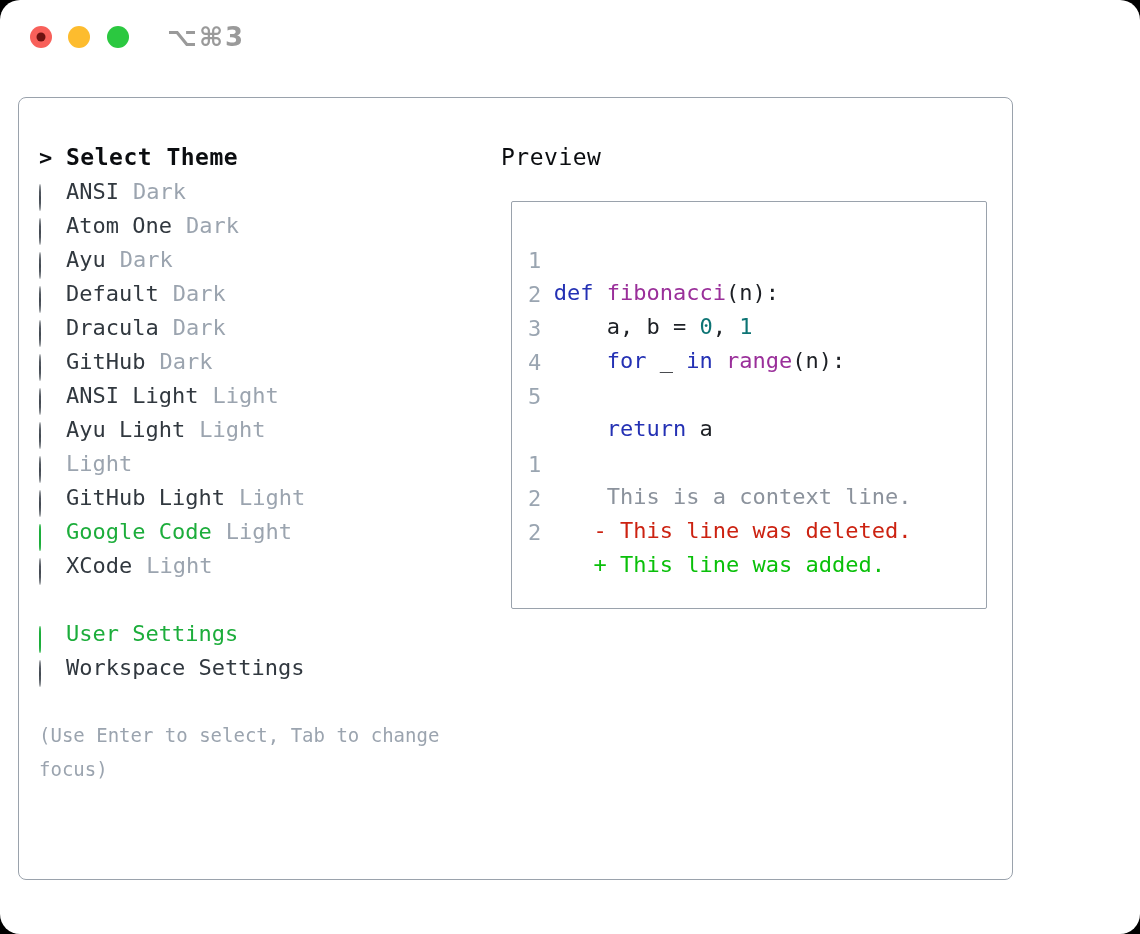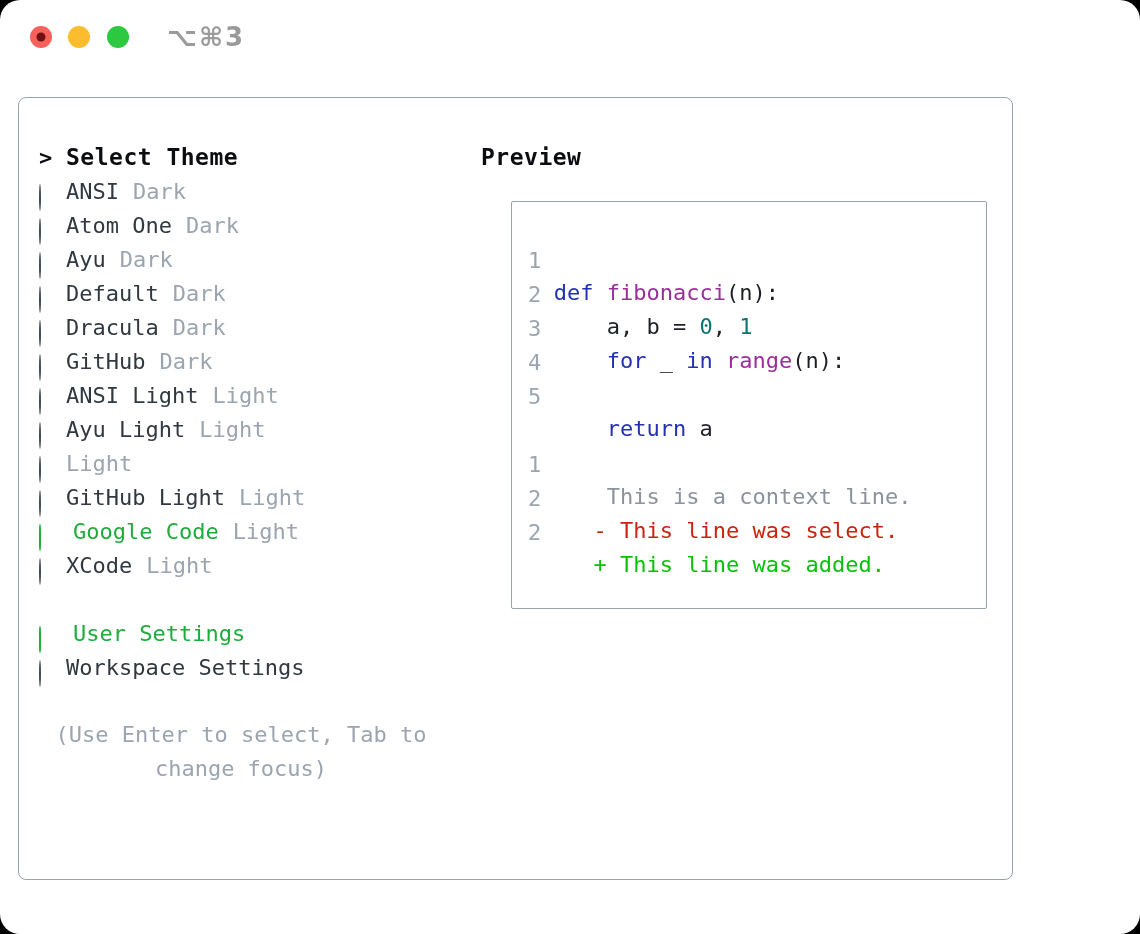--- a/index.html
+++ b/index.html
@@ -27,29 +27,29 @@
 
   
   .left-col { position:absolute; left:20px; top:42px; width:440px; font-size:22px; }
   .row { display:flex; align-items:center; gap:14px; height:34px; white-space:pre; }
   .icon-slot { width:13px; height:13px; flex:0 0 13px; position:relative; }
   .caret { color:#0b0d10; font-weight:bold; width:13px; flex:0 0 13px; }
   .hdr { font-weight:bold; color:#0b0d10; font-size:23px; letter-spacing:0.5px; }
   .radio { width:13px; height:13px; border:1.5px solid #444b53; border-radius:50%; }
   .radio.on { border-color:var(--sel-green,#1cad3b); background:var(--sel-green,#1cad3b); }
   .t-name { color:#31383f;text-align:right; }
-  .t-name.sel { color:var(--sel-green,#1cad3b);margin-left:7px; }
+  .t-name.sel { color:var(--sel-green,#1cad3b); }
   .t-var { color:#9ba4af; }
   .apply-hdr { color:#14181c; font-size:22px; }
   .spacer { height:34px; }
-  .hint { color:#9ba4af; width:404px; line-height:34px; font-size:22px;text-align:center; }
+  .hint { color:#9ba4af; width:404px; line-height:34px; font-size:19px; }
 
   
-  .preview-title { position:absolute; left:462px; top:42px; height:34px; line-height:34px;
-                   font-weight:bold; color:#0b0d10; font-size:23px; letter-spacing:0.5px;text-align:right; }
+  .preview-title { position:absolute; left:482px; top:42px; height:34px; line-height:34px;
+                   font-weight:normal; color:#0b0d10; font-size:23px; letter-spacing:0.5px;text-align:right; }
   .preview-box { position:absolute; left:492px; top:103px; width:476px; height:408px;
                  border:1.5px solid #9aa2ac; border-radius:2px; background:#fff;
                  padding:42px 0 0 16px; overflow:hidden; }
   .code-line { height:34px; line-height:34px; font-size:22px; white-space:pre; display:flex; }
   .line-num { display:inline-block; width:1ch; text-align:right; color:var(--num,#9aa5b1);
               margin-right:0.95ch; flex:0 0 auto; }
   .code-text { white-space:pre;margin-top:32px; }
   .tok-kw  { color:var(--kw,#2431b4); }
   .tok-fn  { color:var(--fn,#9a2f9a); }
   .tok-lit { color:var(--lit,#0d7474); }
@@ -112,19 +112,19 @@
 
     <div class="preview-box">
       <div id="code-lines">
           <div class="code-line"><span class="line-num">1</span><span class="code-text"><span class="tok-kw">def</span><span class="tok-pln"> </span><span class="tok-fn">fibonacci</span><span class="tok-pln">(n):</span></span></div>
           <div class="code-line"><span class="line-num">2</span><span class="code-text"><span class="tok-pln">    a, b = </span><span class="tok-lit">0</span><span class="tok-pln">, </span><span class="tok-lit">1</span></span></div>
           <div class="code-line"><span class="line-num">3</span><span class="code-text"><span class="tok-pln">    </span><span class="tok-kw">for</span><span class="tok-pln"> _ </span><span class="tok-kw">in</span><span class="tok-pln"> </span><span class="tok-fn">range</span><span class="tok-pln">(n):</span></span></div>
           <div class="code-line"><span class="line-num">4</span></div>
           <div class="code-line"><span class="line-num">5</span><span class="code-text"><span class="tok-pln">    </span><span class="tok-kw">return</span><span class="tok-pln"> a</span></span></div>
           <div class="code-line"><span class="line-num"></span><span class="code-text"></span></div>
           <div class="code-line"><span class="line-num">1</span><span class="code-text"><span class="tok-ctx">    This is a context line.</span></span></div>
-          <div class="code-line"><span class="line-num">2</span><span class="code-text"><span class="tok-del">   - This line was select.</span></span></div>
+          <div class="code-line"><span class="line-num">2</span><span class="code-text"><span class="tok-del">   - This line was deleted.</span></span></div>
           <div class="code-line"><span class="line-num">2</span><span class="code-text"><span class="tok-add">   + This line was added.</span></span></div>
         </div>
     </div>
 
   </div>
 </div>
 
 </body></html>

